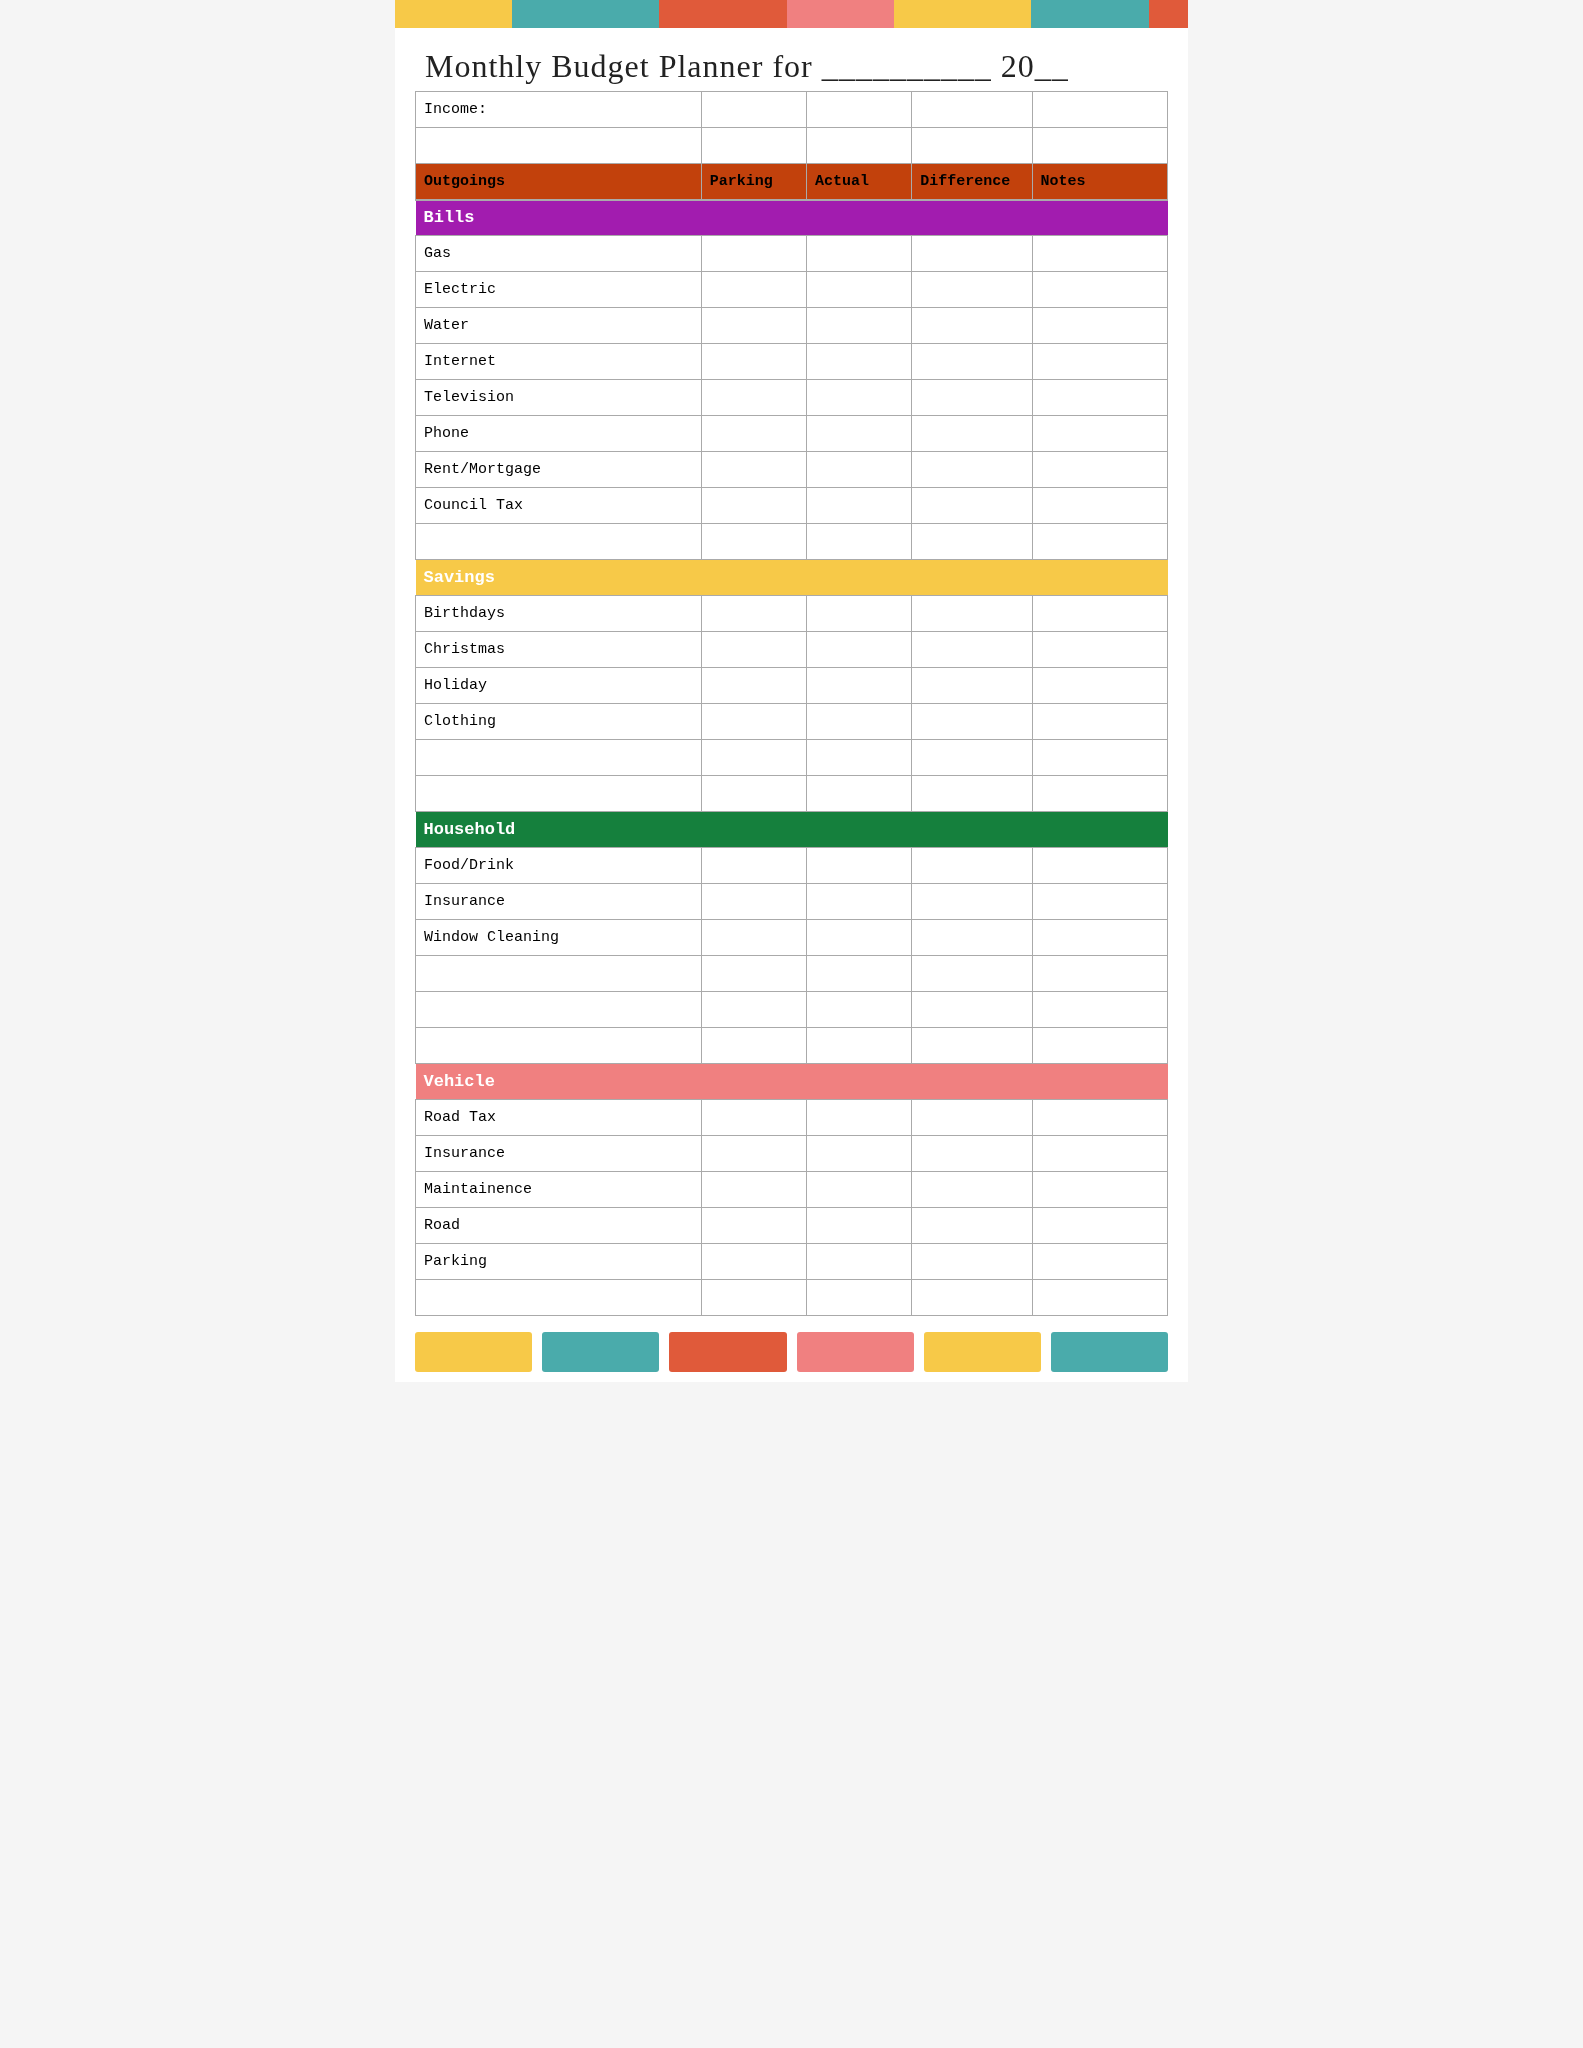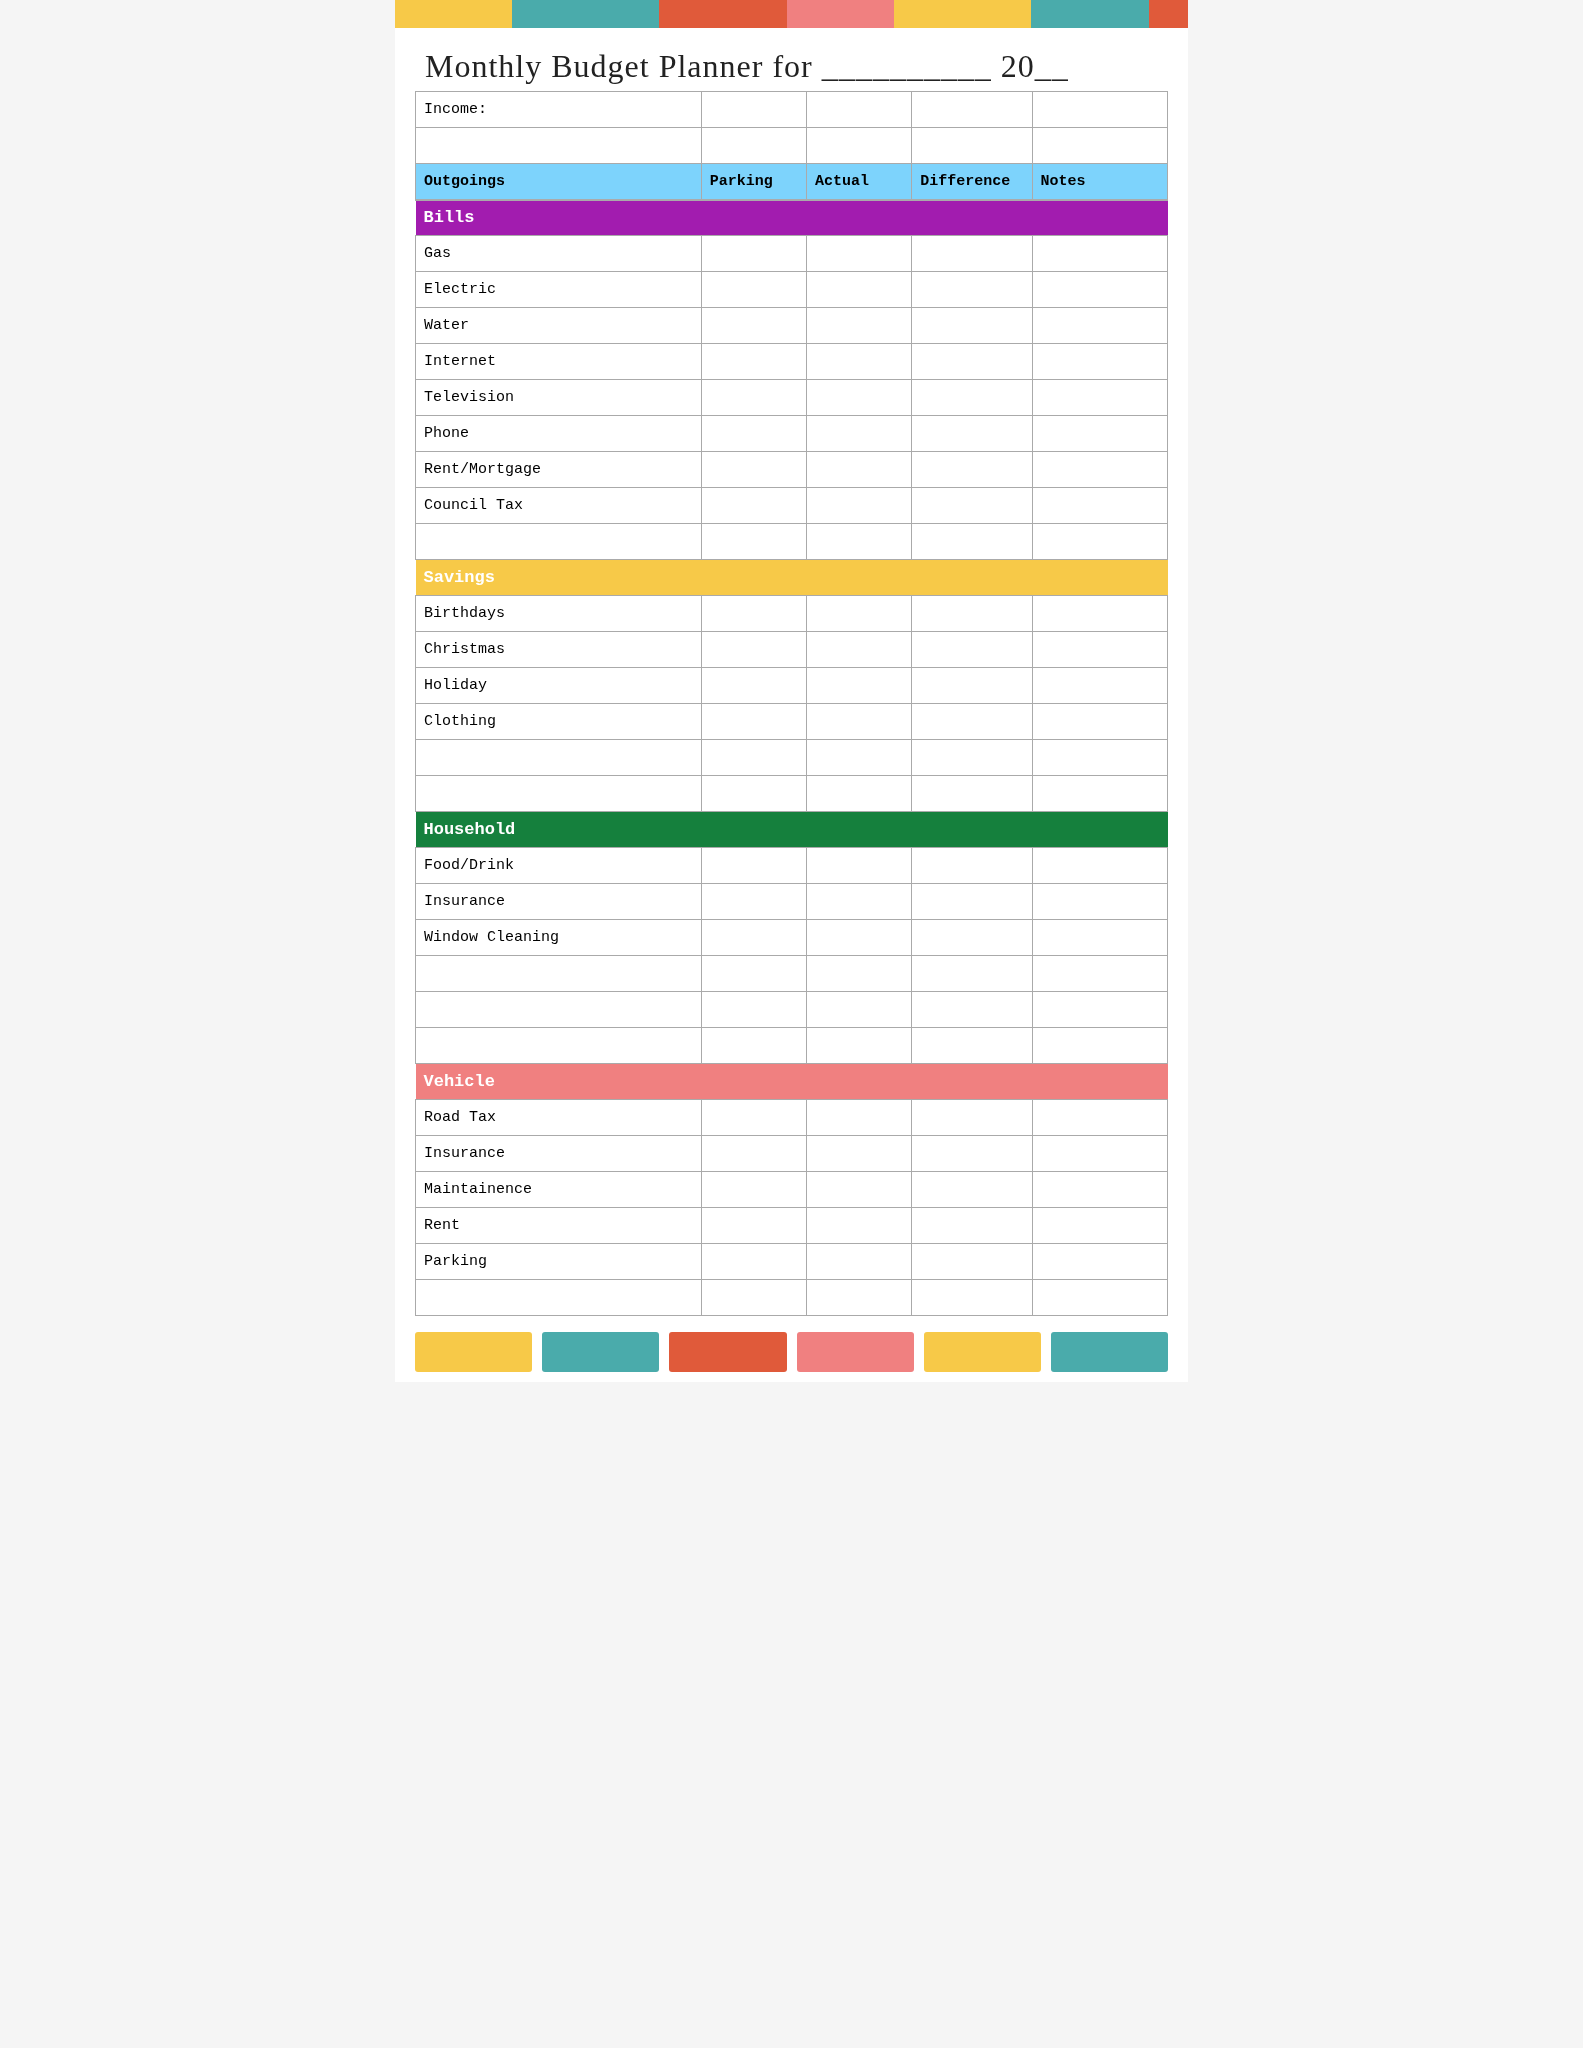--- a/index.html
+++ b/index.html
@@ -63,21 +63,21 @@
     }
 
     .col-label { width: 38%; }
     .col-budget { width: 14%; }
     .col-actual { width: 14%; }
     .col-diff   { width: 16%; }
     .col-notes  { width: 18%; }
 
     .header-row td {
       font-weight: bold;
-      background: #7dd3fc;
+      background: #c2410c;
       border-bottom: 2px solid #aaa;
     }
 
     .income-row td {
       background: white;
     }
 
     .section-header td {
       color: white;
       font-weight: bold;
@@ -344,21 +344,21 @@
             <td></td>
       </tr>
       <tr class="data-row">
         <td>Maintainence</td>
         <td></td>
             <td></td>
             <td></td>
             <td></td>
       </tr>
       <tr class="data-row">
-        <td>Rent</td>
+        <td>Road</td>
         <td></td>
             <td></td>
             <td></td>
             <td></td>
       </tr>
       <tr class="data-row">
         <td>Parking</td>
         <td></td>
             <td></td>
             <td></td>

